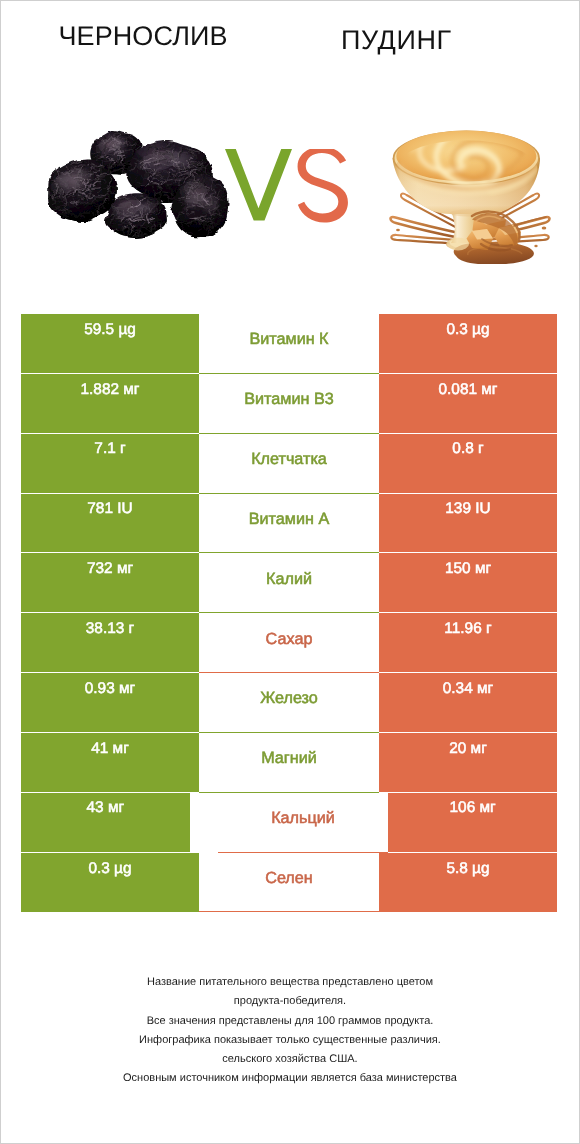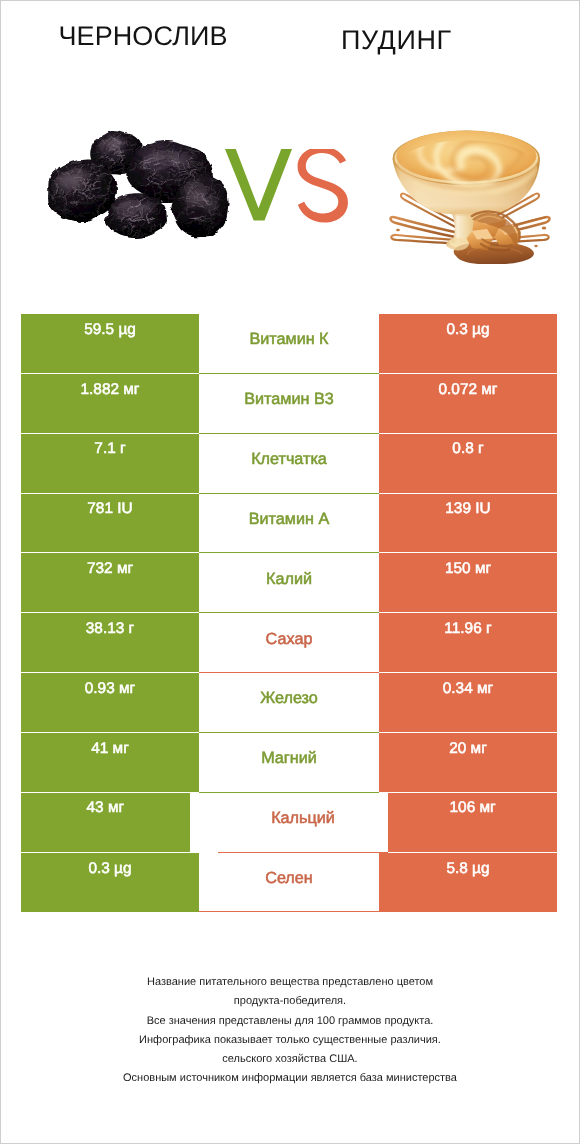--- a/index.html
+++ b/index.html
@@ -1200,21 +1200,21 @@
 
   <div class="table" data-name="comparison-table">
       <div class="row" data-name="table-row">
         <div class="cell cl" data-name="left-value">59.5 µg</div>
         <div class="cell cm" data-name="nutrient-name" style="color: rgb(125, 156, 52); border-bottom: 1.1px solid rgb(129, 165, 46);">Витамин К</div>
         <div class="cell cr" data-name="right-value">0.3 µg</div>
       </div>
       <div class="row" data-name="table-row">
         <div class="cell cl" data-name="left-value">1.882 мг</div>
         <div class="cell cm" data-name="nutrient-name" style="color: rgb(125, 156, 52); border-bottom: 1.1px solid rgb(129, 165, 46);">Витамин B3</div>
-        <div class="cell cr" data-name="right-value">0.072 мг</div>
+        <div class="cell cr" data-name="right-value">0.081 мг</div>
       </div>
       <div class="row" data-name="table-row">
         <div class="cell cl" data-name="left-value">7.1 г</div>
         <div class="cell cm" data-name="nutrient-name" style="color: rgb(125, 156, 52); border-bottom: 1.1px solid rgb(129, 165, 46);">Клетчатка</div>
         <div class="cell cr" data-name="right-value">0.8 г</div>
       </div>
       <div class="row" data-name="table-row">
         <div class="cell cl" data-name="left-value">781 IU</div>
         <div class="cell cm" data-name="nutrient-name" style="color: rgb(125, 156, 52); border-bottom: 1.1px solid rgb(129, 165, 46);">Витамин А</div>
         <div class="cell cr" data-name="right-value">139 IU</div>

